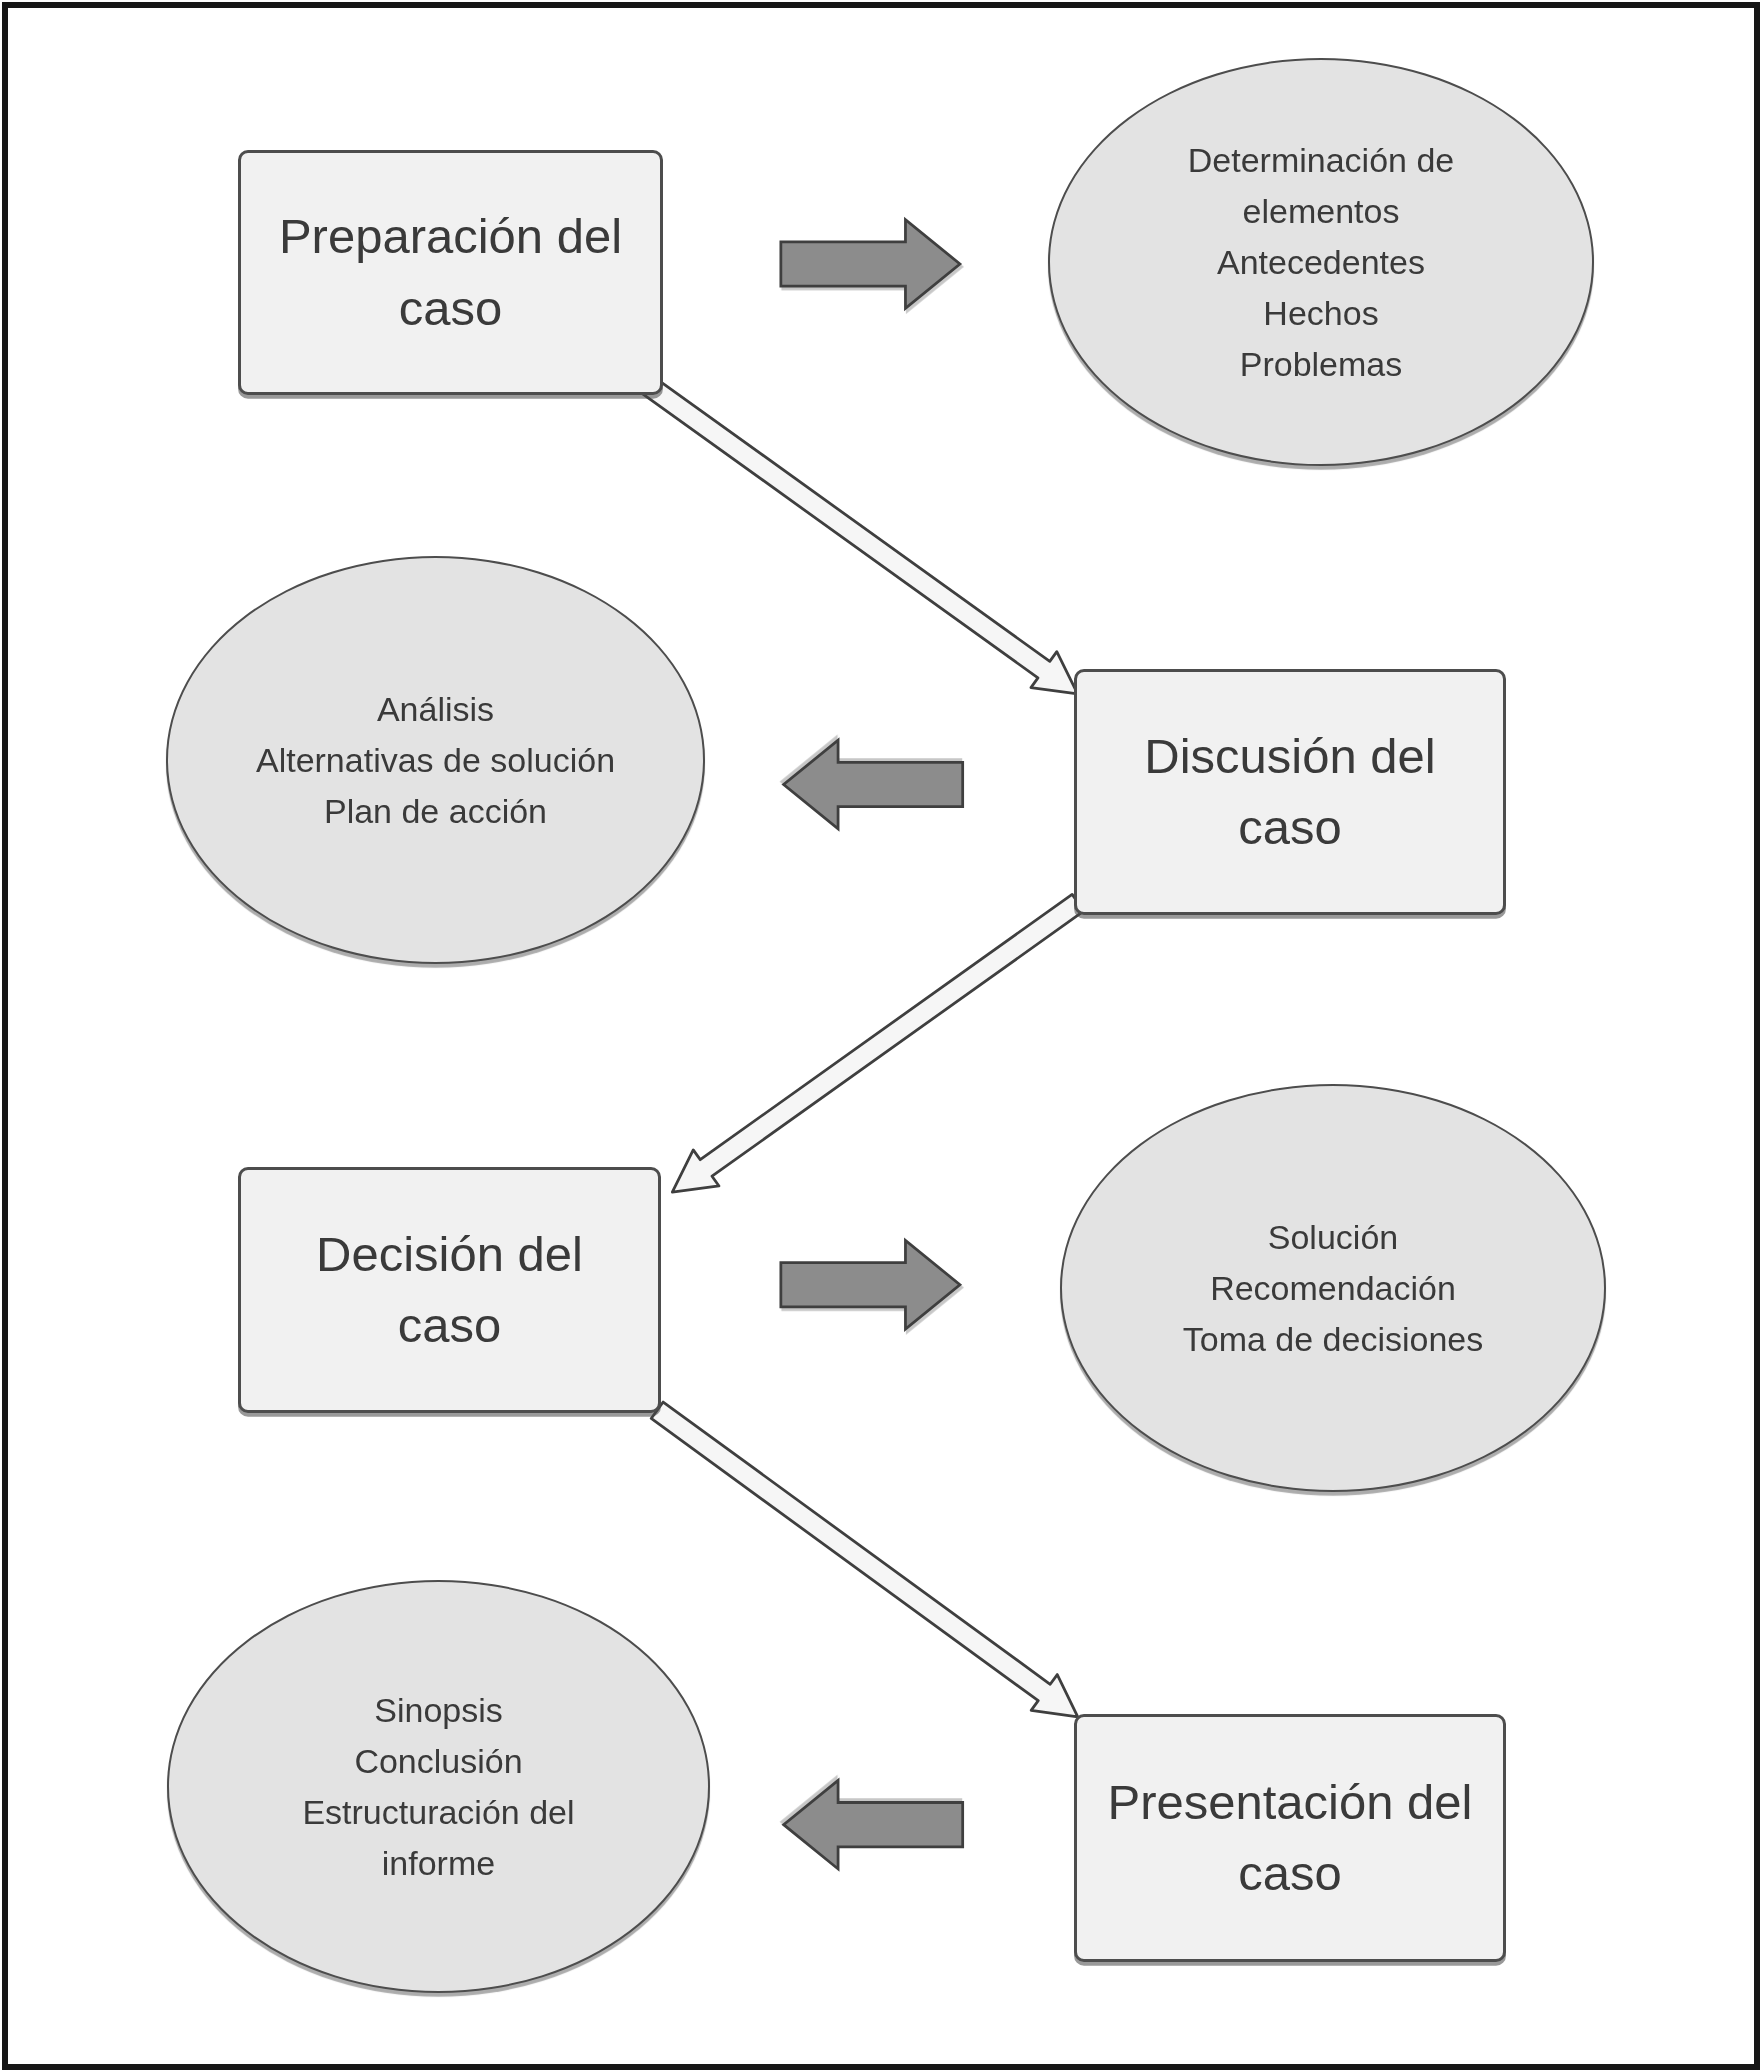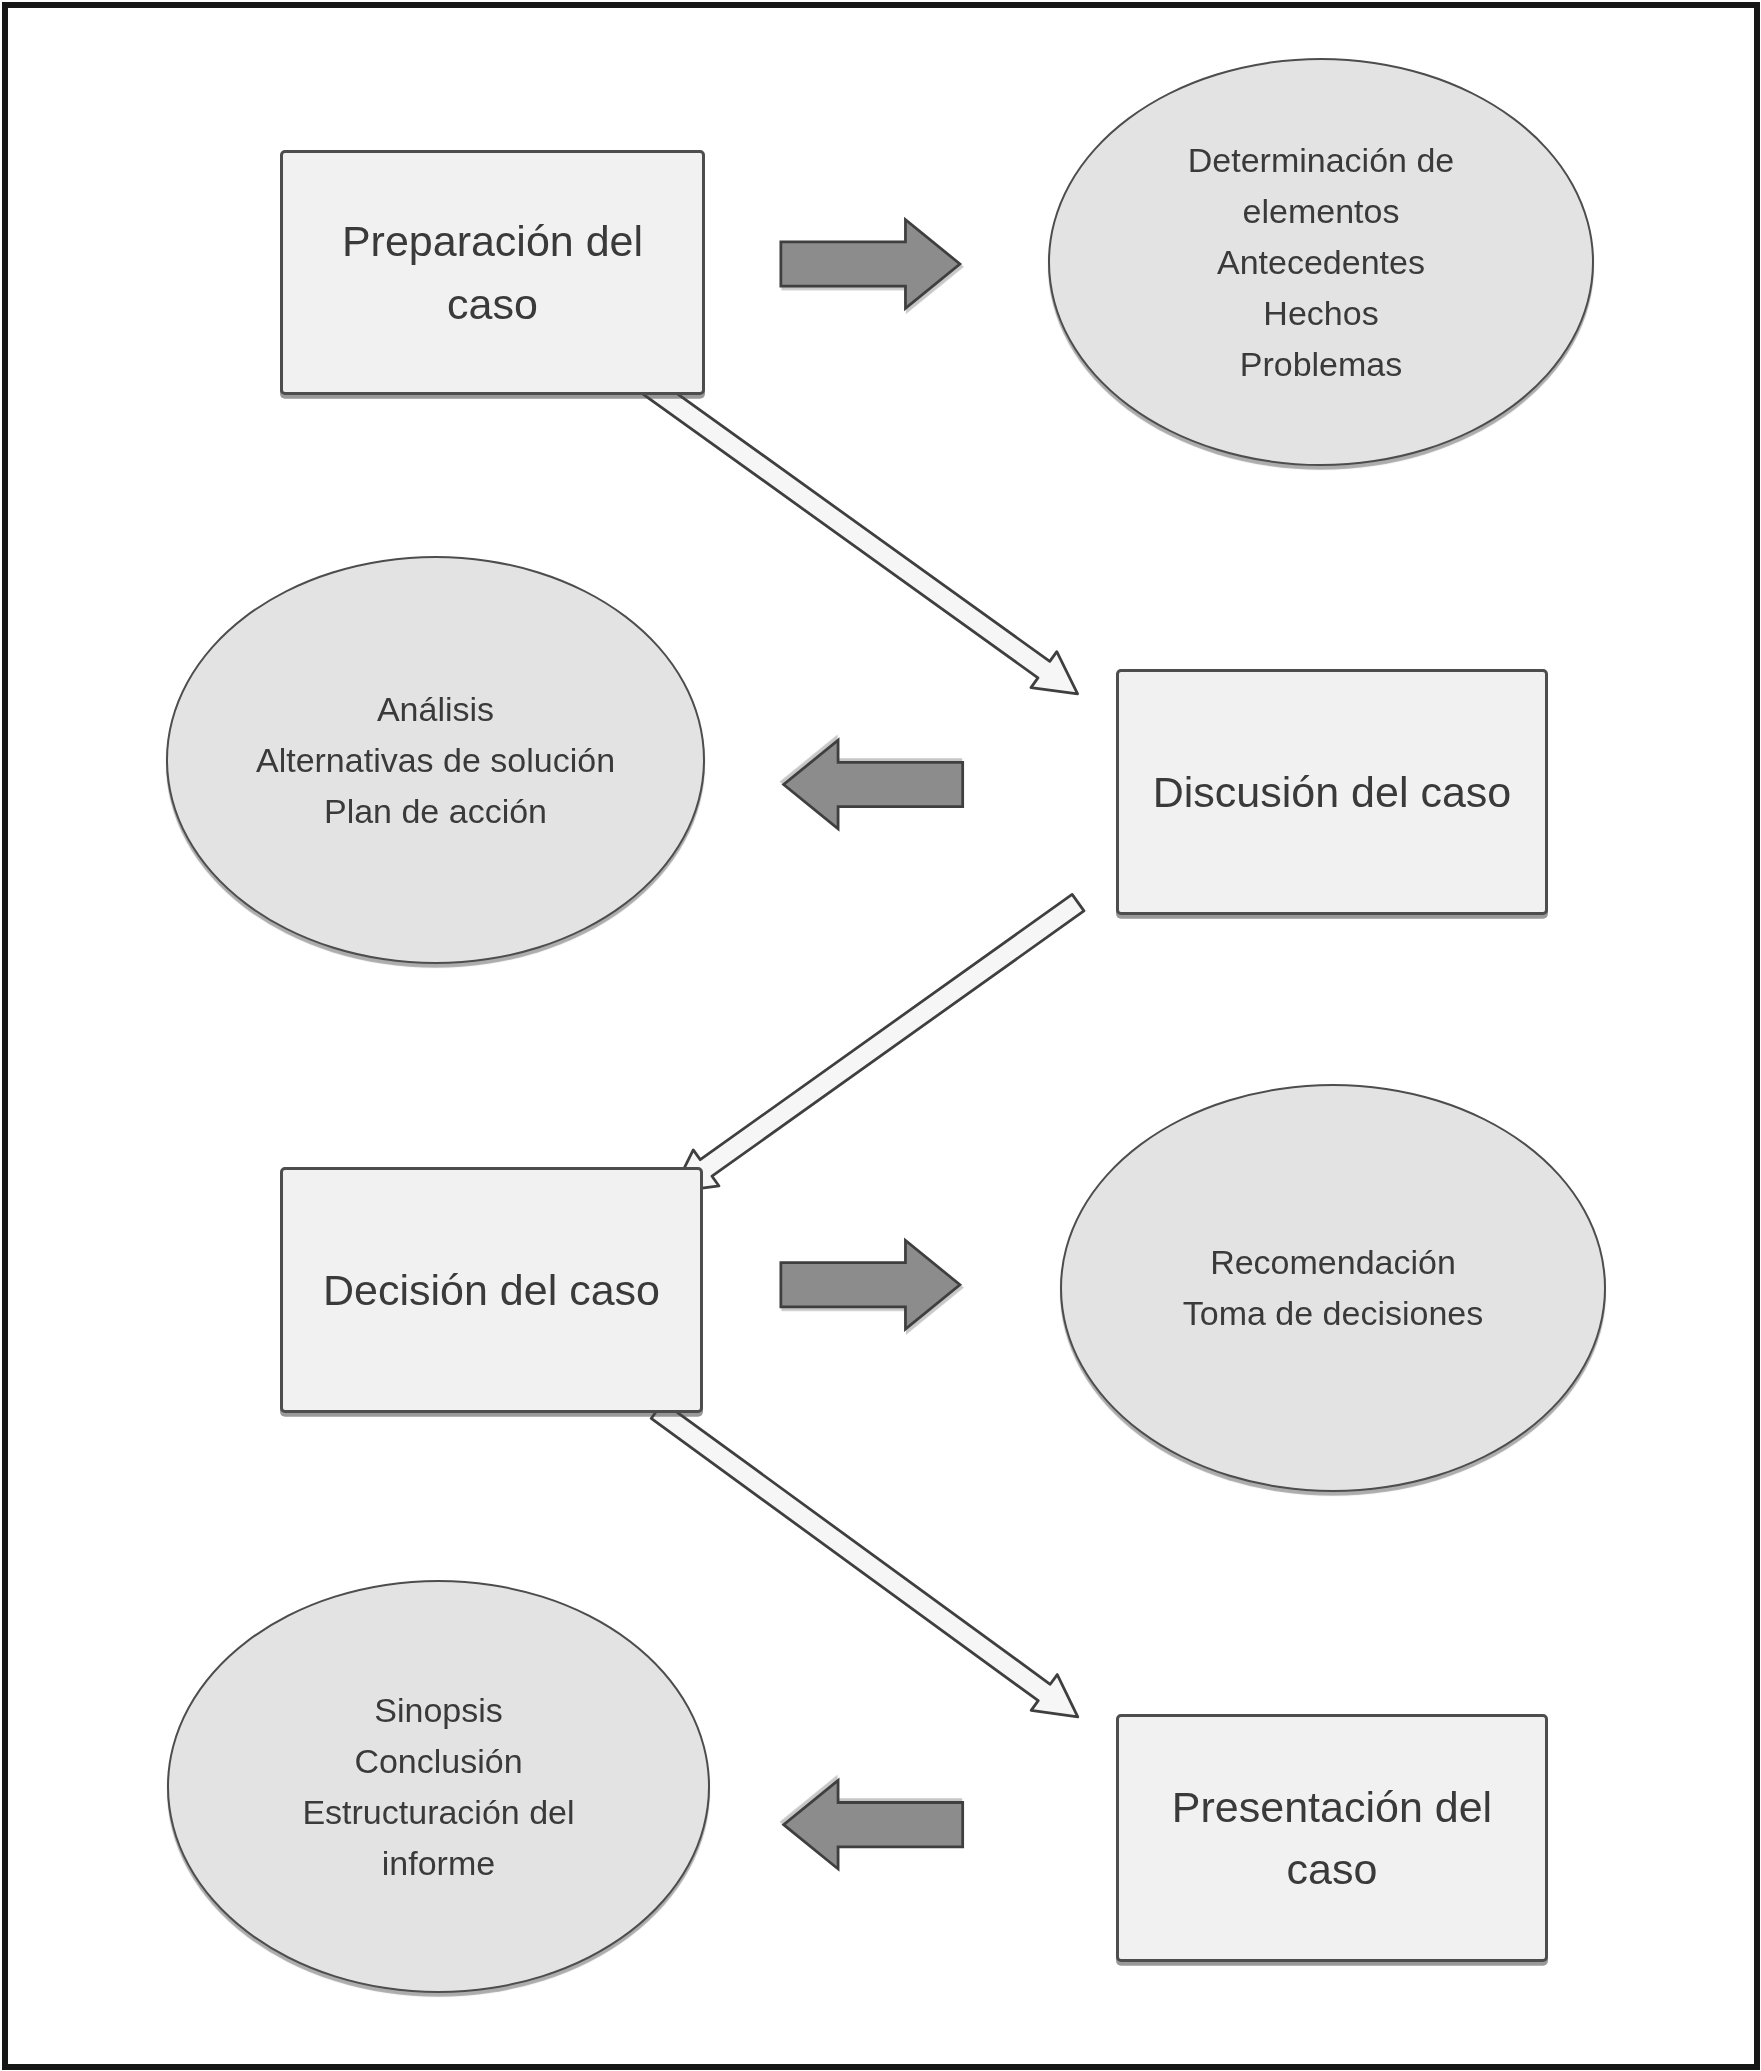--- a/index.html
+++ b/index.html
@@ -20,22 +20,22 @@
   .frame {
     position:absolute; inset:1.8px; border:6.5px solid var(--frame);
     z-index:3; pointer-events:none;
   }
   .layer { position:absolute; left:0; top:0; width:1762px; height:2072px; z-index:1; }
   .node {
     position:absolute; z-index:2; display:flex; align-items:center; justify-content:center;
     text-align:center; box-sizing:border-box;
   }
   .rect {
-    background:var(--box-fill); border:3.7px solid var(--node-border); border-radius:5px;
-    box-shadow:0 3.7px 0 rgba(70,70,70,.55); font-size:43px; line-height:1.45;margin-left:42px;
+    background:var(--box-fill); border:3.7px solid var(--node-border); border-radius:10px;
+    box-shadow:0 3.7px 0 rgba(70,70,70,.55); font-size:49px; line-height:1.45;
   }
   .ellipse {
     background:var(--ellipse-fill); border:2.8px solid var(--node-border); border-radius:50%;
     box-shadow:0 3.7px 0.9px rgba(70,70,70,.45); font-size:34px; line-height:1.5;
   }
   .lbl { padding:0 16.6px; }
   .line { display:block; }
   .solid-arrow {
     fill:var(--arrow-fill); stroke:var(--arrow-stroke); stroke-width:3;
     filter:drop-shadow(2px 3px 0 rgba(0,0,0,.22));
@@ -89,20 +89,21 @@
   <div class="node rect" style="left:1074px;top:669px;width:432px;height:246px">
     <div class="lbl">Discusión del caso</div>
   </div>
 
   <div class="node rect" style="left:238px;top:1167px;width:423px;height:246px">
     <div class="lbl">Decisión del caso</div>
   </div>
 
   <div class="node ellipse" style="left:1060px;top:1084px;width:546px;height:408px">
     <div class="lbl">
+      <span class="line">Solución</span>
       <span class="line">Recomendación</span>
       <span class="line">Toma de decisiones</span>
     </div>
   </div>
 
   <div class="node ellipse" style="left:167px;top:1580px;width:543px;height:413px">
     <div class="lbl">
       <span class="line">Sinopsis</span>
       <span class="line">Conclusión</span>
       <span class="line">Estructuración del</span>

